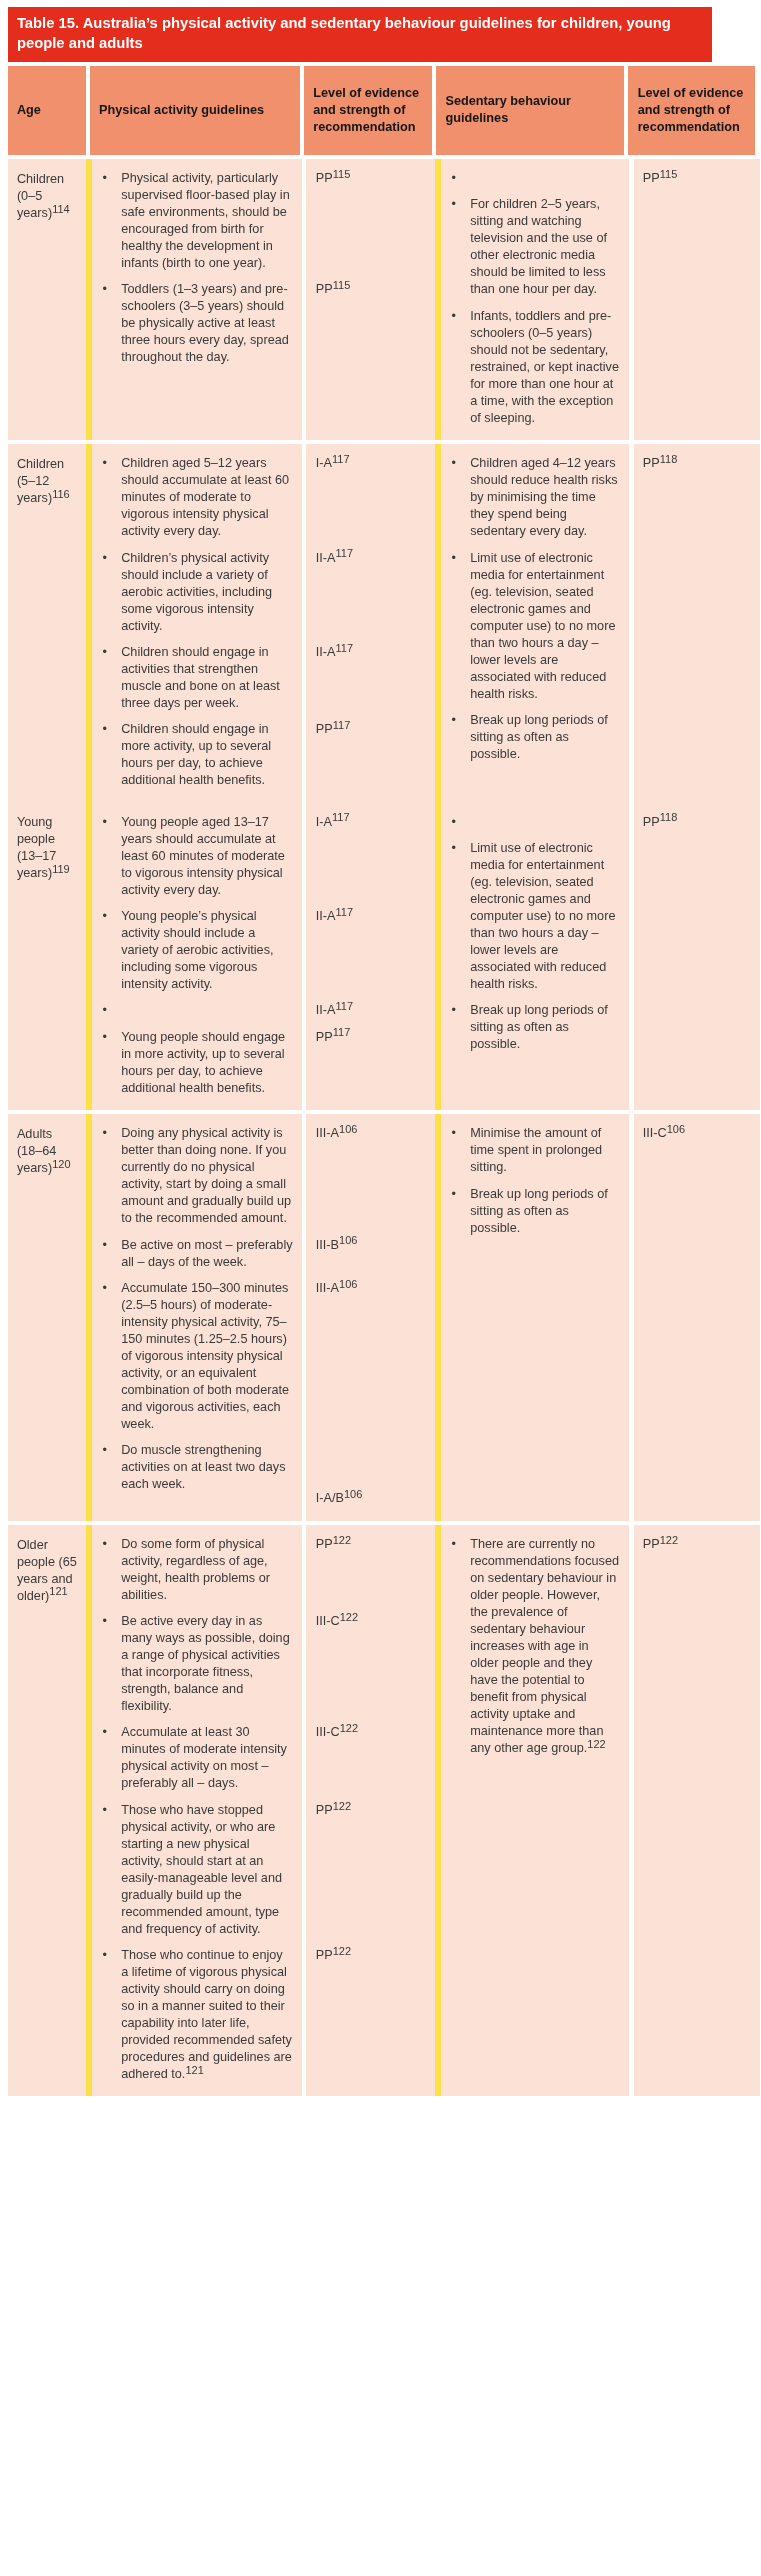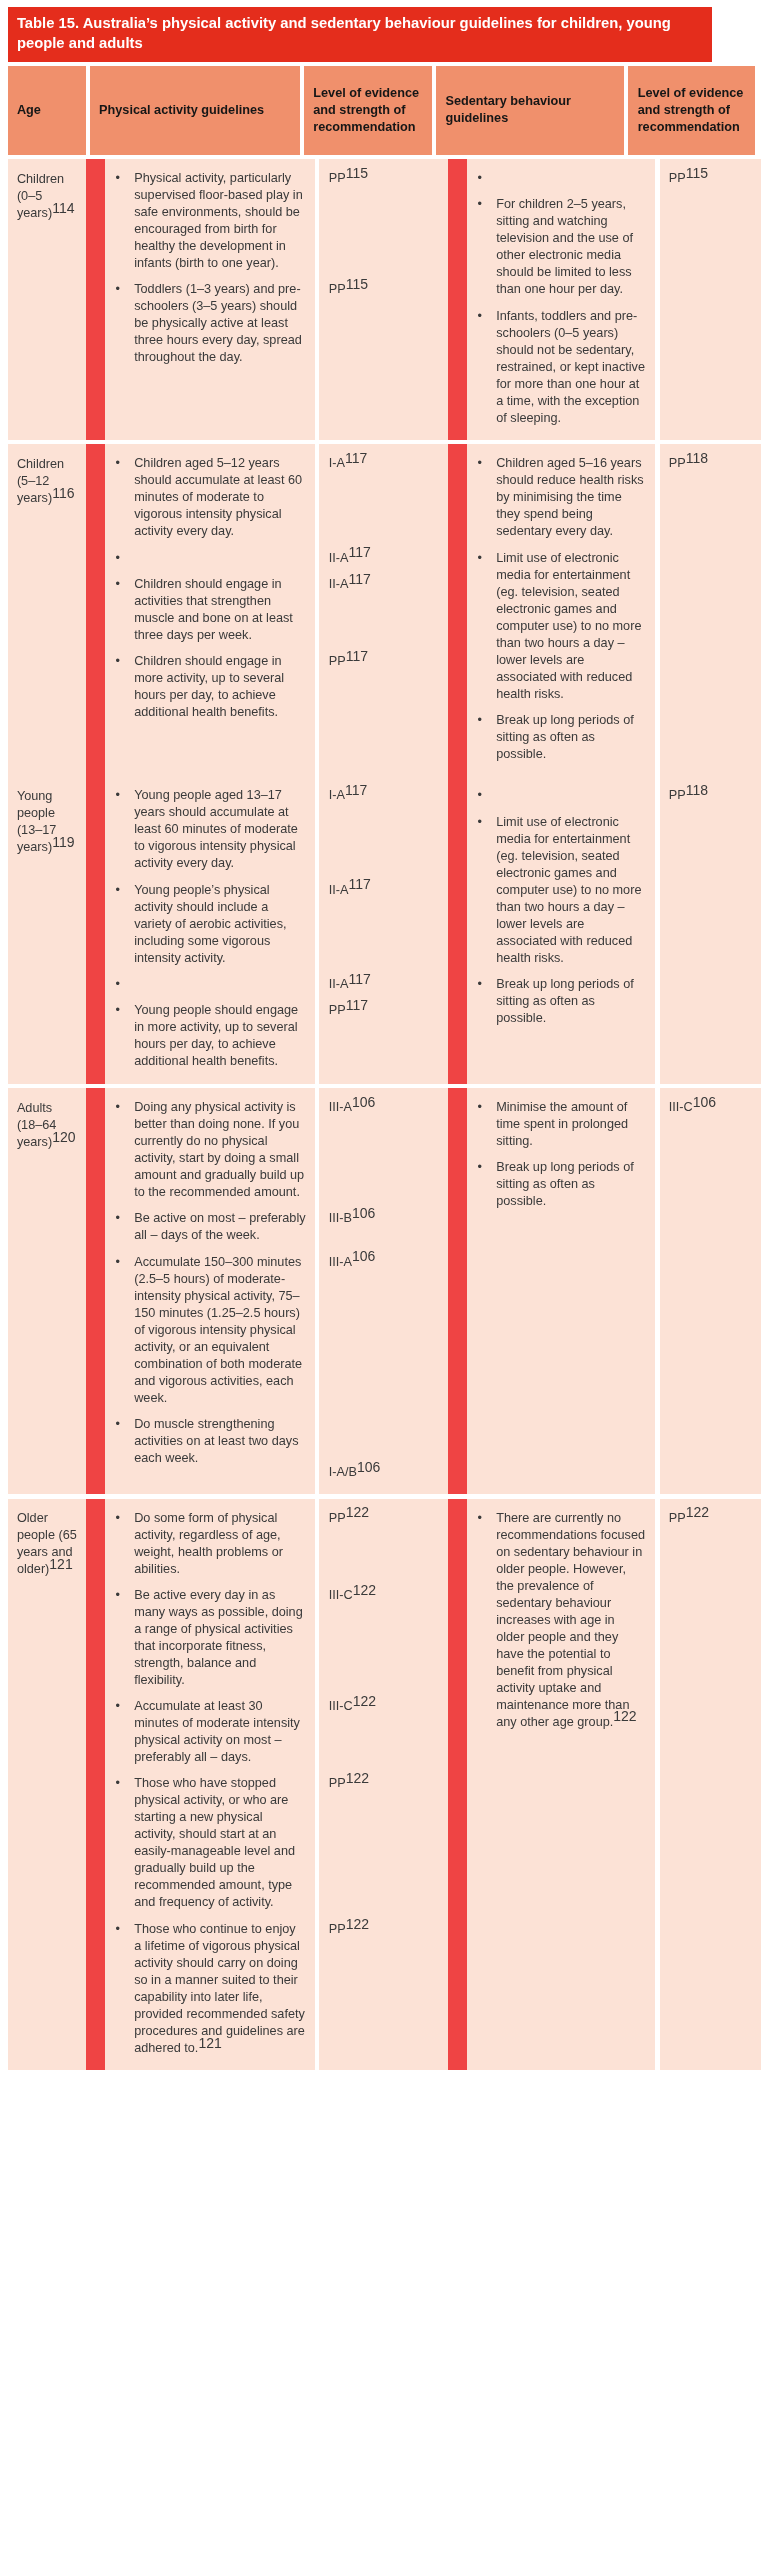--- a/index.html
+++ b/index.html
@@ -35,23 +35,23 @@
     align-items: center;
     font-size: 12.7px;
     font-weight: 700;
     line-height: 17px;
     color: #161616;
   }
 
   .band {
     display: grid;
     grid-template-columns: 78px 343px 319px;
-    column-gap: 19px;
+    column-gap: 6px;
     margin-top: 4.2px;
-    background: #ef4444;
+    background: #fde047;
   }
   .band.joined { margin-top: 0; }
 
   .age-cell {
     background: var(--cell-bg, #fce2d6);
     padding: 11.8px 6.8px 8.4px 9.3px;
     font-size: 12.7px;
     line-height: 17px;
   }
 
@@ -85,21 +85,21 @@
     line-height: 17px;
   }
   .bullet-dot { font-size: 12.7px; line-height: 17px; }
   .evidence-cell {
     padding: 0 5px 0 10px;
     font-size: 12.7px;
     line-height: 17px;
     white-space: nowrap;
   }
   sup {
-    font-size: 14px;
+    font-size: 11px;
     line-height: 0;
     vertical-align: baseline;
     position: relative;
     top: -4.2px;
     letter-spacing: 0;
     text-align: center;
   }
 </style>
 </head>
 <body>
@@ -150,37 +150,38 @@
       <div class="band">
         <div class="age-cell"><span>Children (5–12 years)<sup>116</sup></span></div>
         <div class="pair-group pa-group">
           <div class="bullet-item" style="grid-area: 1 / 1;">
             <span class="bullet-dot">•</span>
             <span class="bullet-text">Children aged 5–12 years should accumulate at least 60 minutes of moderate to vigorous intensity physical activity every day.</span>
           </div>
           <div class="evidence-cell" style="grid-area: 1 / 3;">I-A<sup>117</sup></div>
           <div class="bullet-item" style="grid-area: 2 / 1;">
             <span class="bullet-dot">•</span>
+            <span class="bullet-text">Children’s physical activity should include a variety of aerobic activities, including some vigorous intensity activity.</span>
           </div>
           <div class="evidence-cell" style="grid-area: 2 / 3;">II-A<sup>117</sup></div>
           <div class="bullet-item" style="grid-area: 3 / 1;">
             <span class="bullet-dot">•</span>
             <span class="bullet-text">Children should engage in activities that strengthen muscle and bone on at least three days per week.</span>
           </div>
           <div class="evidence-cell" style="grid-area: 3 / 3;">II-A<sup>117</sup></div>
           <div class="bullet-item" style="grid-area: 4 / 1;">
             <span class="bullet-dot">•</span>
             <span class="bullet-text">Children should engage in more activity, up to several hours per day, to achieve additional health benefits.</span>
           </div>
           <div class="evidence-cell" style="grid-area: 4 / 3;">PP<sup>117</sup></div>
         </div>
         <div class="pair-group sed-group">
           <div class="bullet-item" style="grid-area: 1 / 1;">
             <span class="bullet-dot">•</span>
-            <span class="bullet-text">Children aged 5–16 years should reduce health risks by minimising the time they spend being sedentary every day.</span>
+            <span class="bullet-text">Children aged 4–12 years should reduce health risks by minimising the time they spend being sedentary every day.</span>
           </div>
           <div class="evidence-cell" style="grid-area: 1 / 3;">PP<sup>118</sup></div>
           <div class="bullet-item" style="grid-area: 2 / 1;">
             <span class="bullet-dot">•</span>
             <span class="bullet-text">Limit use of electronic media for entertainment (eg. television, seated electronic games and computer use) to no more than two hours a day – lower levels are associated with reduced health risks.</span>
           </div>
           <div class="evidence-cell" style="grid-area: 2 / 3;"></div>
           <div class="bullet-item" style="grid-area: 3 / 1;">
             <span class="bullet-dot">•</span>
             <span class="bullet-text">Break up long periods of sitting as often as possible.</span>

